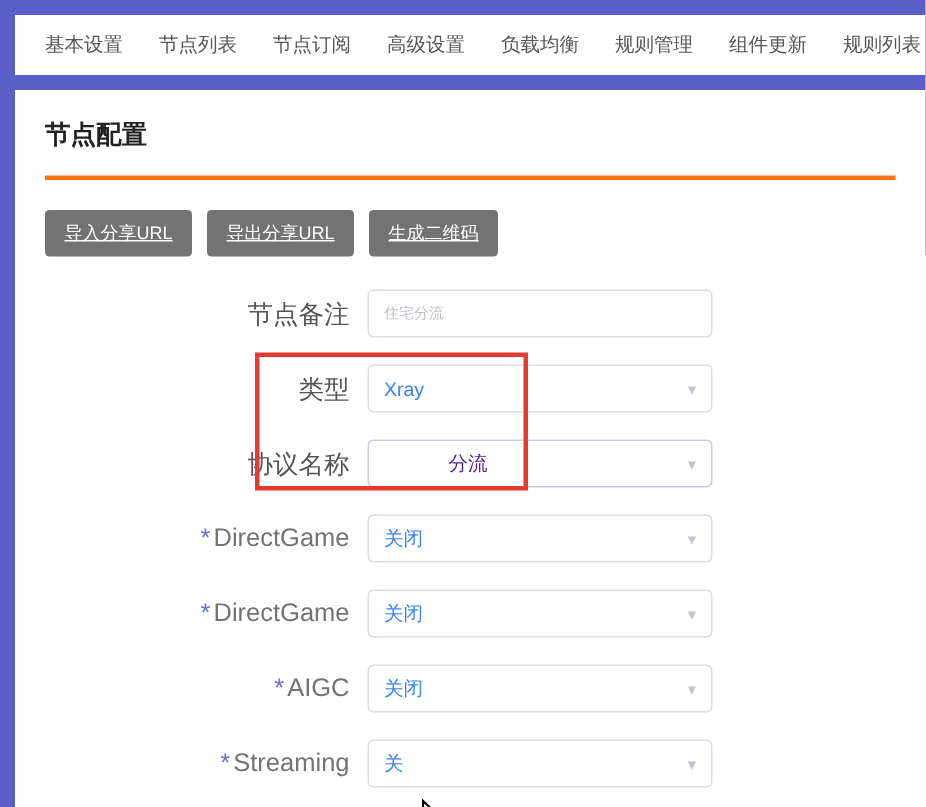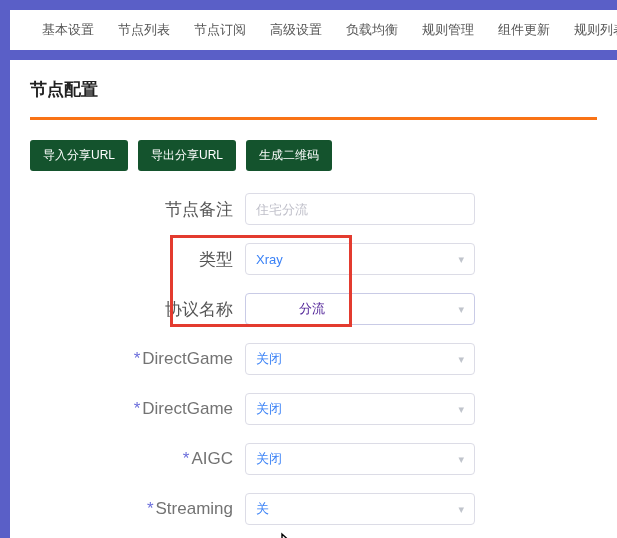--- a/index.html
+++ b/index.html
@@ -13,21 +13,21 @@
     color: #333;
   }
   .outer {
     padding: 10px 0 0 10px;
   }
   .tabs {
     background: #fff;
     display: flex;
     height: 40px;
     align-items: center;
-    padding: 0 20px;
+    padding: 0 8px;
     overflow: hidden;
     white-space: nowrap;
   }
   .tab {
     padding: 0 12px;
     color: #555;
     cursor: pointer;
     font-size: 13px;
   }
   .panel {
@@ -43,27 +43,28 @@
     padding-bottom: 16px;
     border-bottom: 3px solid #f97316;
     margin-bottom: 20px;
   }
   .btn-row {
     display: flex;
     gap: 10px;
     margin-bottom: 22px;
   }
   .btn {
-    background: #14532d;
+    background: #737373;
     color: #fff;
     border: none;
     padding: 7px 13px;
     font-size: 12px;
     border-radius: 3px;
     cursor: pointer;
+    text-decoration: underline;
   }
   .form-row {
     display: flex;
     align-items: center;
     margin-bottom: 18px;
   }
   .form-label {
     width: 215px;
     text-align: right;
     padding-right: 12px;
@@ -87,21 +88,21 @@
     color: #606266;
     background: #fff;
     display: flex;
     align-items: center;
     justify-content: space-between;
   }
   .control input {
     border: none;
     outline: none;
     width: 100%;
-    font-size: 13px;
+    font-size: 10px;
     color: #0f766e;
     background: transparent;
   }
   .control input::placeholder { color: #bfbfc9; }
   .select-val { color: #3b82f6; }
   .select-placeholder { color: #4c1d95; margin-left: 43px; }
   .chevron {
     color: #c0c4cc;
     font-size: 11px;
   }

